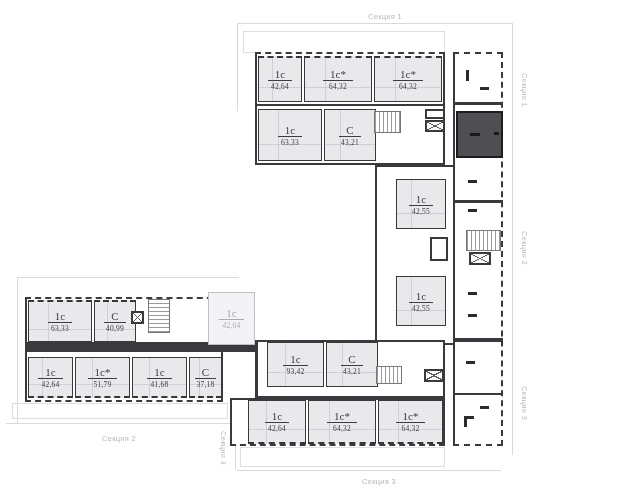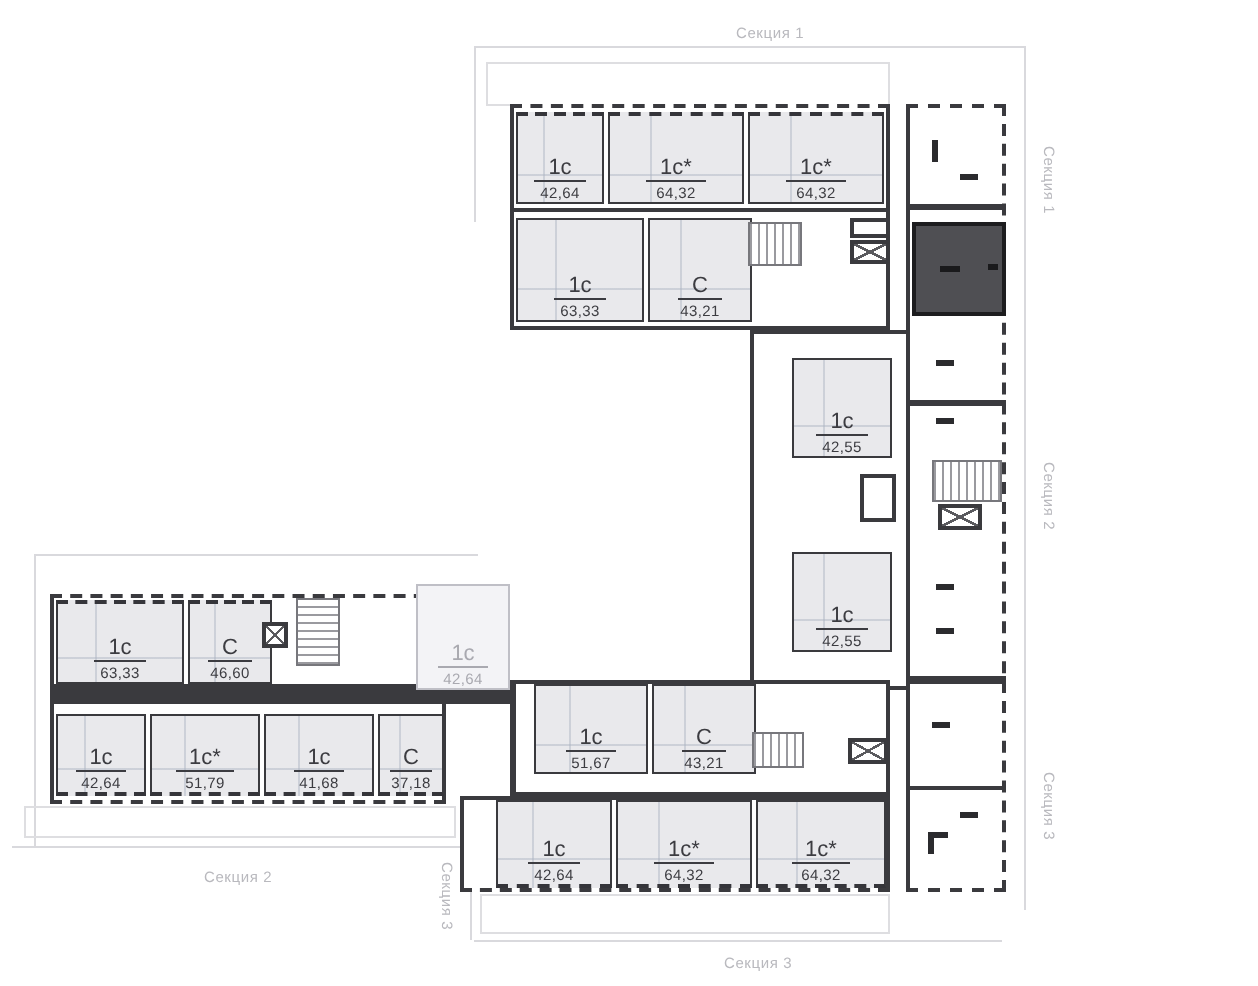--- a/index.html
+++ b/index.html
@@ -8,24 +8,24 @@
     font-family:"Liberation Sans",sans-serif;
   }
   
   .dim{position:absolute;background:#d9d9dd;z-index:1;}
   .dimbox{position:absolute;border:1px solid #dedee1;z-index:1;}
   
   .wing{position:absolute;background:#ffffff;border:2px solid #3a3a3e;z-index:10;box-sizing:border-box;}
   .wall{position:absolute;background:#3a3a3e;z-index:15;}
   
   .unit{position:absolute;background:#e9e9ec;border:1.5px solid #3a3a3e;z-index:20;
-        display:flex;align-items:flex-end;justify-content:center;box-sizing:border-box;
+        display:flex;align-items:center;justify-content:center;box-sizing:border-box;
         background-image:
           linear-gradient(to right, transparent 30%, rgba(170,178,192,.45) 30%, rgba(170,178,192,.45) calc(30% + 1px), transparent calc(30% + 1px)),
-          linear-gradient(to bottom, transparent 68%, rgba(170,178,192,.45) 68%, rgba(170,178,192,.45) calc(68% + 1px), transparent calc(68% + 1px));}
+          linear-gradient(to bottom, transparent 68%, rgba(170,178,192,.45) 68%, rgba(170,178,192,.45) calc(68% + 1px), transparent calc(68% + 1px)); font-family: Liberation Serif, serif;}
   .unit.dash-top{border-top:2px dashed #35353a;}
   .unit.dash-bottom{border-bottom:2px dashed #35353a;}
   .ulabel{display:flex;flex-direction:column;align-items:center;color:#3c3c41;z-index:2;}
   .utype{font-size:11px;line-height:12px;border-bottom:1px solid #3c3c41;padding:0 7px;}
   .uarea{font-size:7.5px;margin-top:1px;letter-spacing:0.2px;}
   .unit.faded{background:#f3f3f6;border:1.5px solid #bfbfc6;background-image:none;}
   .faded .utype{color:#a9a9b0;border-color:#a9a9b0;}
   .faded .uarea{color:#a9a9b0;}
   .unit.sel{background:#4f4f53;border:2px solid #1d1d1f;background-image:none;z-index:22;}
   
@@ -119,21 +119,21 @@
   <div class="unit" style="left:396px;top:276px;width:50px;height:50px">
     <div class="ulabel">
       <span class="utype">1с</span>
       <span class="uarea">42,55</span>
     </div>
   </div>
 
   <div class="unit" style="left:267px;top:342px;width:57px;height:45px">
     <div class="ulabel">
       <span class="utype">1с</span>
-      <span class="uarea">51,67</span>
+      <span class="uarea">93,42</span>
     </div>
   </div>
   <div class="unit" style="left:326px;top:342px;width:52px;height:45px">
     <div class="ulabel">
       <span class="utype">С</span>
       <span class="uarea">43,21</span>
     </div>
   </div>
   <div class="unit dash-bottom" style="left:248px;top:400px;width:58px;height:44px">
     <div class="ulabel">
@@ -156,21 +156,21 @@
 
   <div class="unit dash-top" style="left:28px;top:300px;width:64px;height:42px">
     <div class="ulabel">
       <span class="utype">1с</span>
       <span class="uarea">63,33</span>
     </div>
   </div>
   <div class="unit dash-top" style="left:94px;top:300px;width:42px;height:42px">
     <div class="ulabel">
       <span class="utype">С</span>
-      <span class="uarea">46,60</span>
+      <span class="uarea">40,99</span>
     </div>
   </div>
   <div class="unit faded" style="left:208px;top:292px;width:47px;height:53px">
     <div class="ulabel">
       <span class="utype">1с</span>
       <span class="uarea">42,64</span>
     </div>
   </div>
   <div class="unit dash-bottom" style="left:28px;top:357px;width:45px;height:41px">
     <div class="ulabel">

